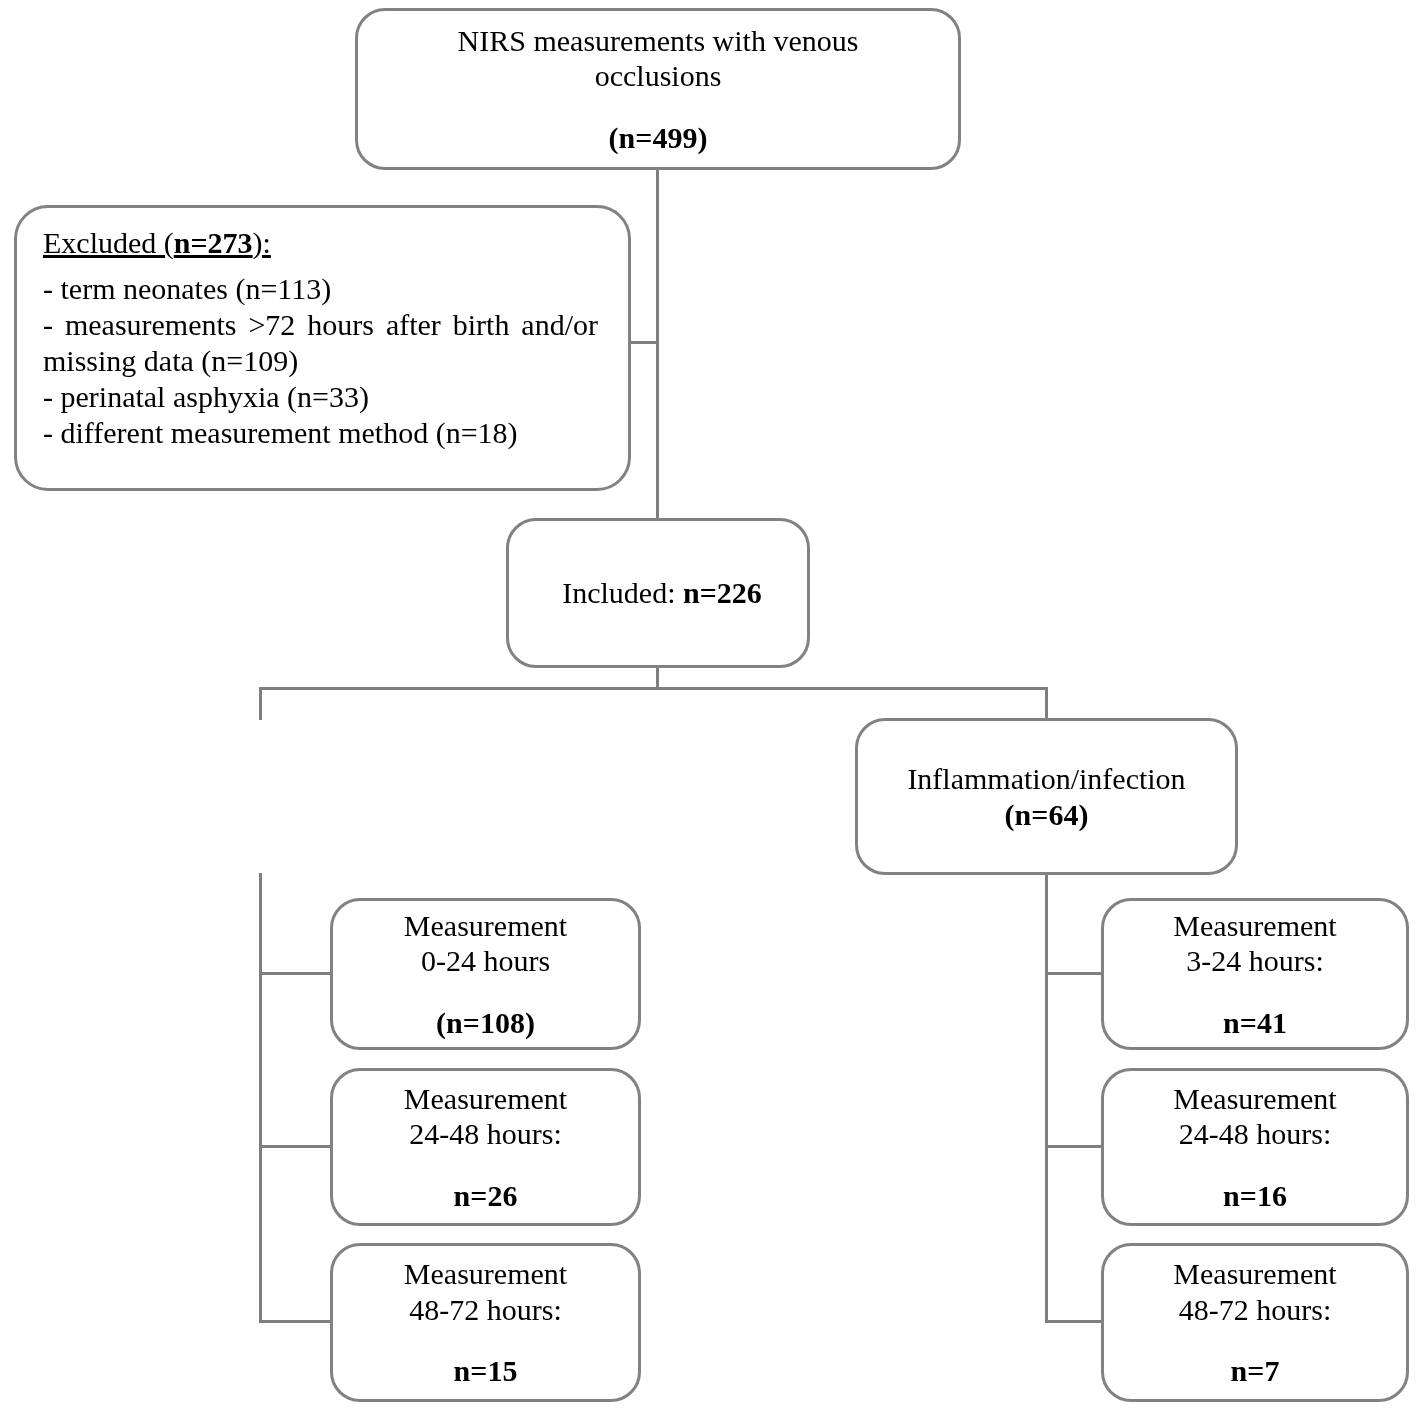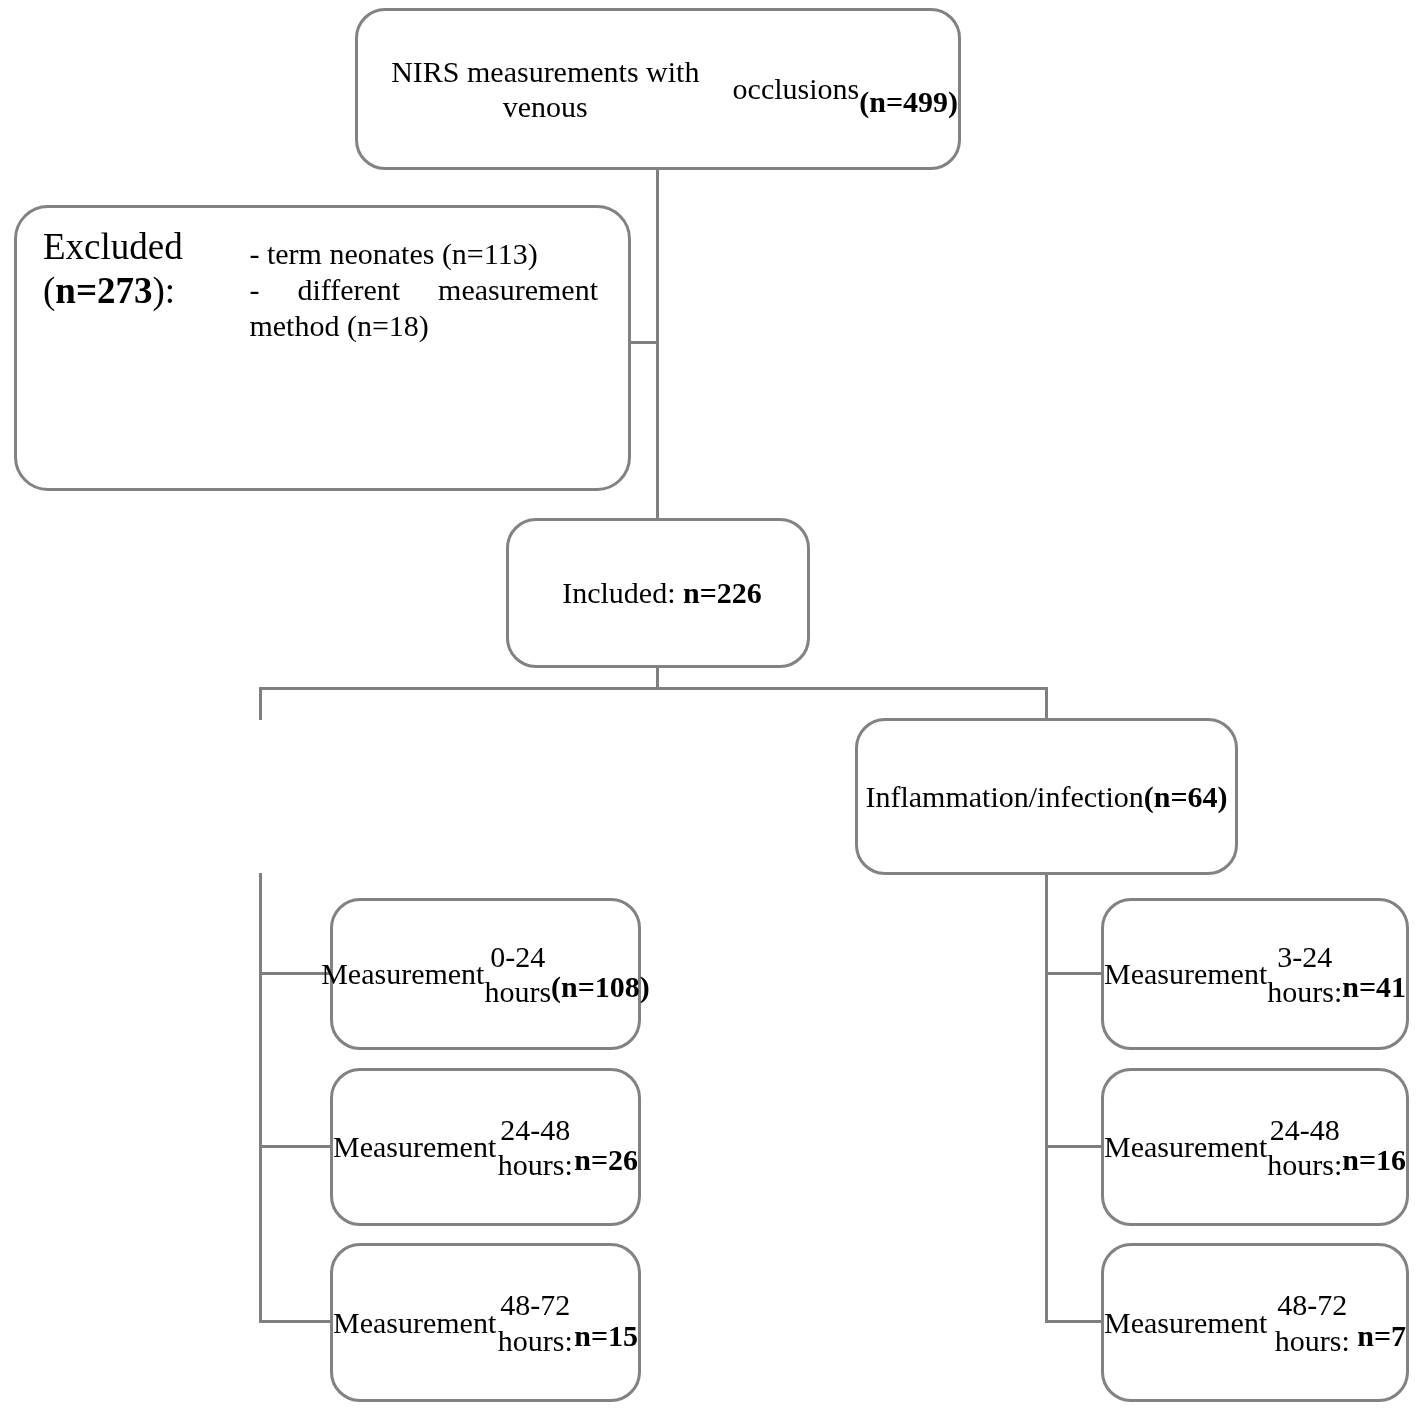--- a/index.html
+++ b/index.html
@@ -17,41 +17,41 @@
     color:var(--text);
     overflow:hidden;
   }
   .node{
     position:absolute;
     box-sizing:border-box;
     background:var(--bg);
     border:3px solid var(--border);
     border-radius:30px;
     display:flex;
-    flex-direction:row;
+    flex-direction:column;
     align-items:center;
     justify-content:center;
     text-align:center;
     font-size:30px;
     line-height:1.18;
   }
   .bold{font-weight:bold;}
   .n-line{font-weight:bold;}
   .gap-n{margin-top:26px;}
 
   
   #top-box{left:355px;top:8px;width:606px;height:162px;}
   #excluded-box{
     left:14px;top:205px;width:617px;height:286px;
     border-radius:34px;
     align-items:stretch;justify-content:flex-start;
     text-align:left;
     padding:17px 30px 14px 26px;
   }
-  .ex-title{font-size:37px;}
+  .ex-title{font-size:30px;text-decoration:underline;}
   .ex-items{margin-top:11px;}
   .ex-item{text-align:justify;line-height:1.2;}
   #included-box{left:506px;top:518px;width:304px;height:150px;padding-left:8px;}
   #included-box .one-line{white-space:pre;}
   #left-branch-box{left:70px;top:718px;width:386px;height:157px;}
   #right-branch-box{left:855px;top:718px;width:383px;height:157px;}
 
   .col-left{left:330px;width:311px;}
   .col-right{left:1101px;width:308px;}
   .r1{top:898px;height:152px;}
@@ -98,20 +98,22 @@
   <div class="node" id="top-box">
     <div>NIRS measurements with venous</div>
     <div>occlusions</div>
     <div class="n-line gap-n">(n=499)</div>
   </div>
 
   <div class="node" id="excluded-box">
     <div class="ex-title"><span>Excluded (</span><span class="bold">n=273</span><span>):</span></div>
     <div class="ex-items">
       <div class="ex-item">- term neonates (n=113)</div>
+      <div class="ex-item">- measurements &gt;72 hours after birth and/or missing data (n=109)</div>
+      <div class="ex-item">- perinatal asphyxia (n=33)</div>
       <div class="ex-item">- different measurement method (n=18)</div>
     </div>
   </div>
 
   <div class="node" id="included-box">
     <div class="one-line"><span>Included: </span><span class="bold">n=226</span></div>
   </div>
 
 
   <div class="node" id="right-branch-box">

